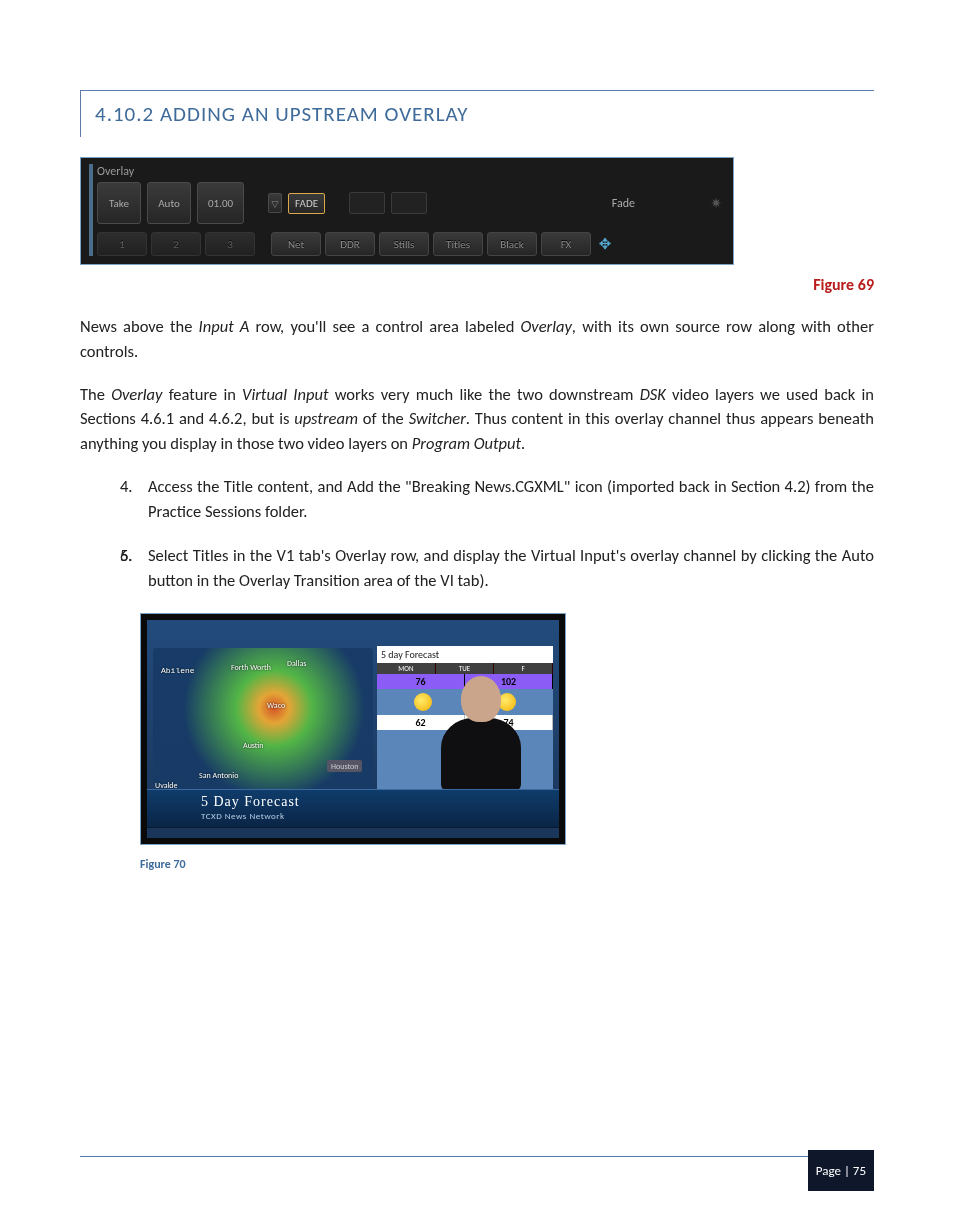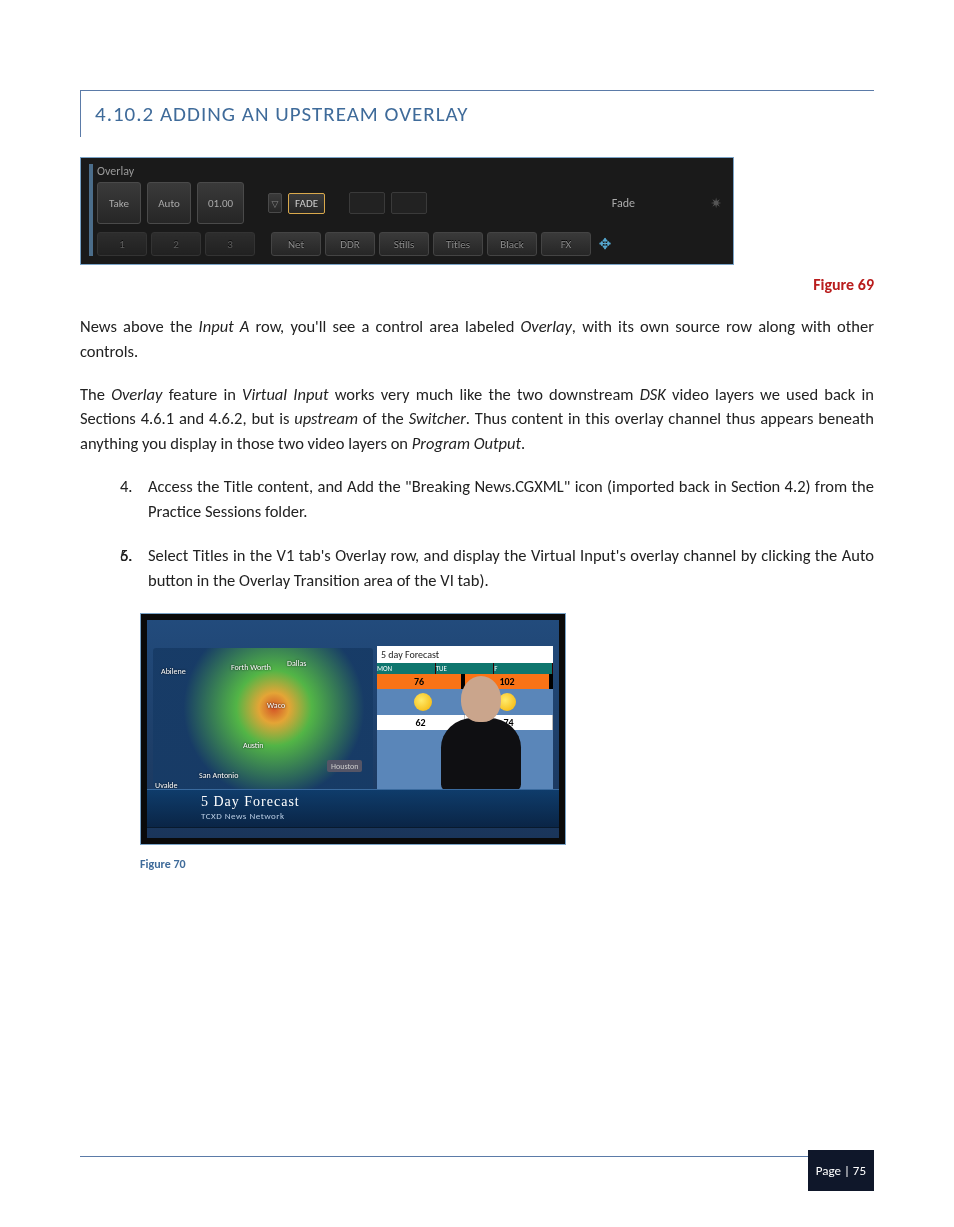--- a/index.html
+++ b/index.html
@@ -233,38 +233,38 @@
     background: #fff;
     color: #222;
     font-size: 10px;
     padding: 2px 4px;
   }
   .fig70-fc-days {
     display: flex;
     font-size: 7px;
   }
   .fig70-fc-day {
-    background: #0f766e;
+    background: #404040;
     color: #fff;
     flex: 1;
-    text-align: left;
+    text-align: center;
     border-right: 1px solid #300;
     padding: 1px 0;
   }
   .fig70-fc-temps {
     display: flex;
   }
   .fig70-fc-temp {
-    background: #f97316;
+    background: #8b5cf6;
     color: #000;
     flex: 1;
     text-align: center;
     font-size: 10px;
     font-weight: bold;
-    border-right: 4px solid #000000;
+    border-right: 1px solid #000000;
     padding: 1px 0;
   }
   .fig70-icons {
     display: flex;
     justify-content: space-around;
     padding: 4px;
   }
   .fig70-icon {
     width: 18px; height: 18px;
     background: radial-gradient(circle at 40% 40%, #ffeb6b, #f5b000);
@@ -423,21 +423,21 @@
   <li>
     <span class="num">6.</span>
     <span>Select </span><span class="ital">Titles</span><span> in the </span><span class="ital">V1</span><span> tab's </span><span class="ital">Overlay</span><span> row, and display the </span><span class="ital">Virtual Input</span><span>'s overlay channel by clicking the </span><span class="ital">Auto</span><span> button in the </span><span class="ital">Overlay Transition</span><span> area of the VI tab).</span>
   </li>
 </ol>
 
 <div class="fig70-wrap">
   <div class="fig70">
     <div class="fig70-inner">
       <div class="fig70-radar"></div>
-      <div class="fig70-city" style="left:14px; top:46px;">Abilene</div>
+      <div class="fig70-city" style="left:14px; top:46px;font-family:Liberation Mono, monospace;">Abilene</div>
       <div class="fig70-city" style="left:84px; top:42px;">Forth Worth</div>
       <div class="fig70-city" style="left:140px; top:38px;">Dallas</div>
       <div class="fig70-city" style="left:120px; top:80px;">Waco</div>
       <div class="fig70-city" style="left:96px; top:120px;">Austin</div>
       <div class="fig70-label-hou" style="left:180px; top:140px;">Houston</div>
       <div class="fig70-city" style="left:52px; top:150px;">San Antonio</div>
       <div class="fig70-city" style="left:8px; top:160px;">Uvalde</div>
       <div class="fig70-city" style="left:110px; top:170px;">Victoria</div>
 
       <div class="fig70-fc">

